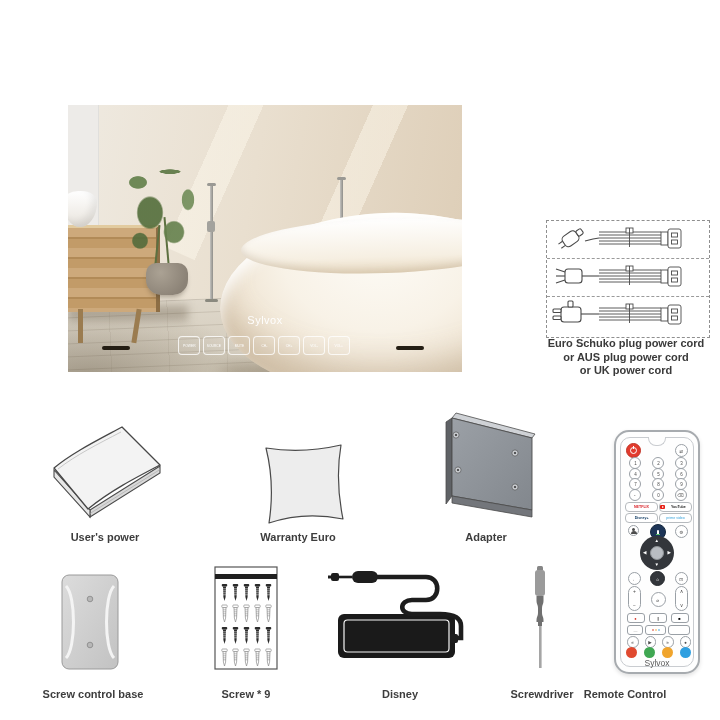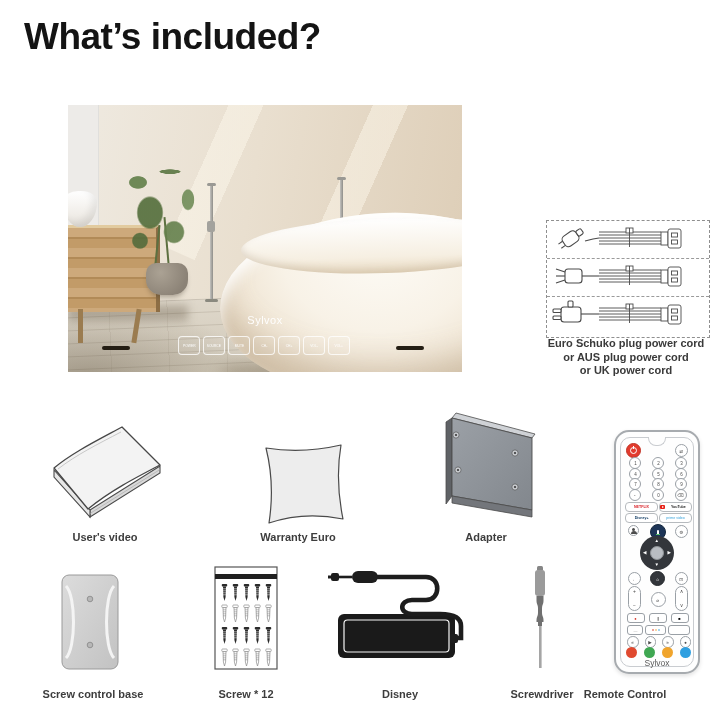--- a/index.html
+++ b/index.html
@@ -117,21 +117,20 @@
   #rc-assist{background:#1d3557;border-color:#16293f;}
   .mic{width:2.5px;height:5px;background:#fff;border-radius:1.5px;position:relative;}
   .mic:after{content:"";position:absolute;left:-1px;top:4.5px;width:4.5px;height:1px;background:#58c16a;}
   svg{display:block;}
 </style>
 </head>
 <body>
 
 <div id="canvas">
 
-  <div class="abs" id="title">What’s included?</div>
 
   <div class="abs" id="scene">
     <div class="abs" id="beams"></div>
     <div class="abs" id="leftwall"></div>
     <div class="abs" id="floor">
         <div class="planks"></div>
       </div>
     <div class="abs" id="floorshadow"></div>
     <div class="abs" id="cabshadow"></div>
     <div class="abs" id="cabinet"></div>
@@ -290,21 +289,21 @@
         <circle cx="28" cy="31" r="1.1" fill="#3a3a3a"></circle>
       <circle cx="87" cy="49" r="3.1" fill="#c6c9cd" stroke="#4d4d4d" stroke-width="0.6"></circle>
         <circle cx="87" cy="49" r="1.1" fill="#3a3a3a"></circle>
       <circle cx="30" cy="66" r="3.1" fill="#c6c9cd" stroke="#4d4d4d" stroke-width="0.6"></circle>
         <circle cx="30" cy="66" r="1.1" fill="#3a3a3a"></circle>
       <circle cx="87" cy="83" r="3.1" fill="#c6c9cd" stroke="#4d4d4d" stroke-width="0.6"></circle>
         <circle cx="87" cy="83" r="1.1" fill="#3a3a3a"></circle>
     </g>
   </svg>
 
-  <div class="abs lbl" style="left:45px;top:531px;width:120px;">User's video</div>
+  <div class="abs lbl" style="left:45px;top:531px;width:120px;">User's power</div>
   <div class="abs lbl" style="left:238px;top:531px;width:120px;">Warranty Euro</div>
   <div class="abs lbl" style="left:426px;top:531px;width:120px;">Adapter</div>
 
   <svg class="abs" style="left:56px;top:572px;" width="70" height="100" viewBox="0 0 70 100">
     <defs>
       <linearGradient id="gbase" x1="0" y1="0" x2="1" y2="1">
         <stop offset="0" stop-color="#dcdcdc"></stop>
           <stop offset="1" stop-color="#c2c2c2"></stop>
       </linearGradient>
     </defs>
@@ -514,18 +513,18 @@
 
     <div class="colorkey" style="left:12px;top:217px;background:#e0492f;"></div>
     <div class="colorkey" style="left:30px;top:217px;background:#3fa752;"></div>
     <div class="colorkey" style="left:48px;top:217px;background:#f0a42c;"></div>
     <div class="colorkey" style="left:66px;top:217px;background:#2f9fe0;"></div>
 
     <div id="rc-brand">Sylvox</div>
   </div>
 
   <div class="abs lbl" style="left:23px;top:688px;width:140px;">Screw control base</div>
-  <div class="abs lbl" style="left:186px;top:688px;width:120px;">Screw * 12</div>
+  <div class="abs lbl" style="left:186px;top:688px;width:120px;">Screw * 9</div>
   <div class="abs lbl" style="left:340px;top:688px;width:120px;">Disney</div>
   <div class="abs lbl" style="left:482px;top:688px;width:120px;">Screwdriver</div>
   <div class="abs lbl" style="left:565px;top:688px;width:120px;">Remote Control</div>
 
 </div>
 
 </body></html>

